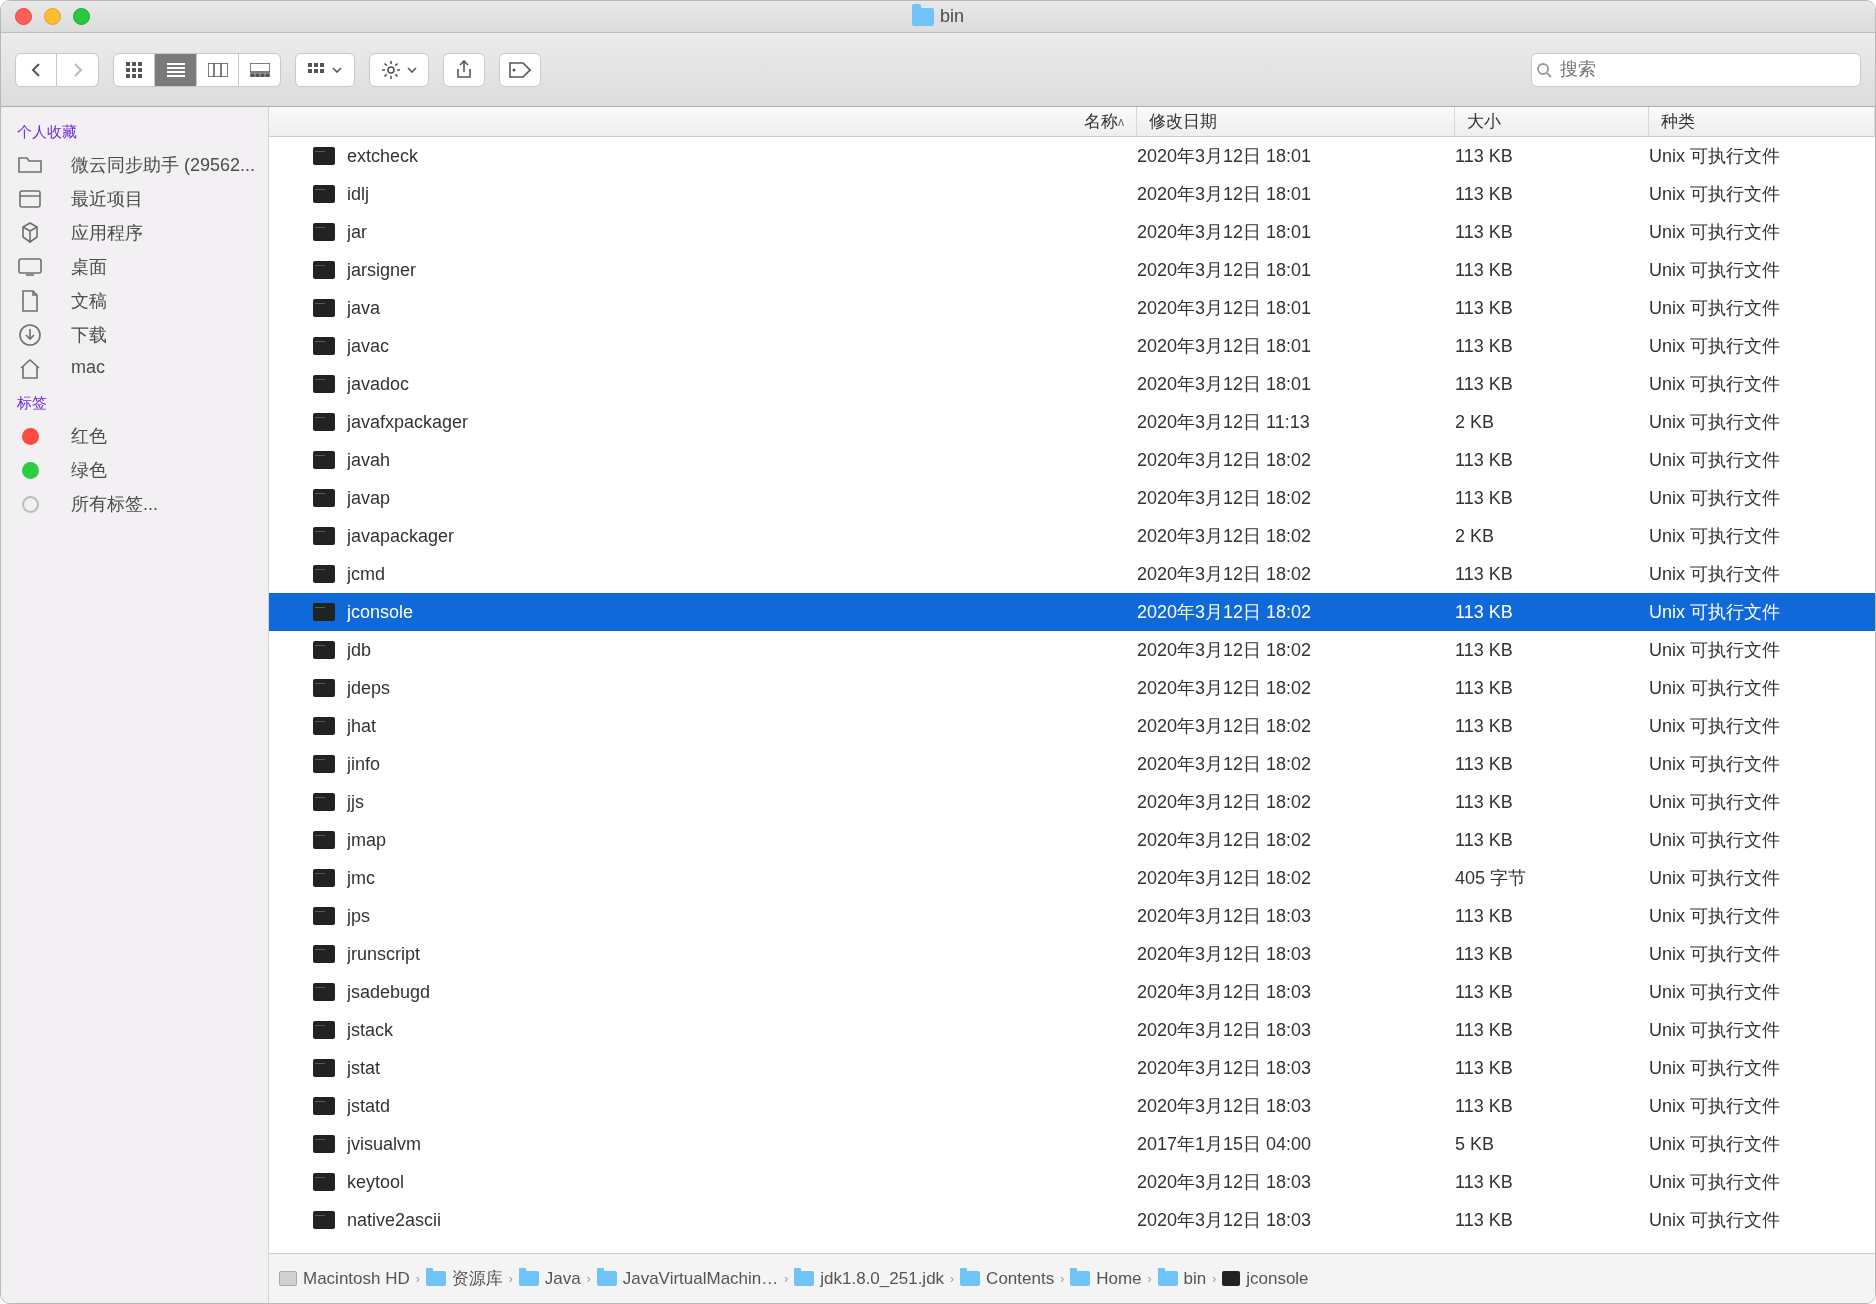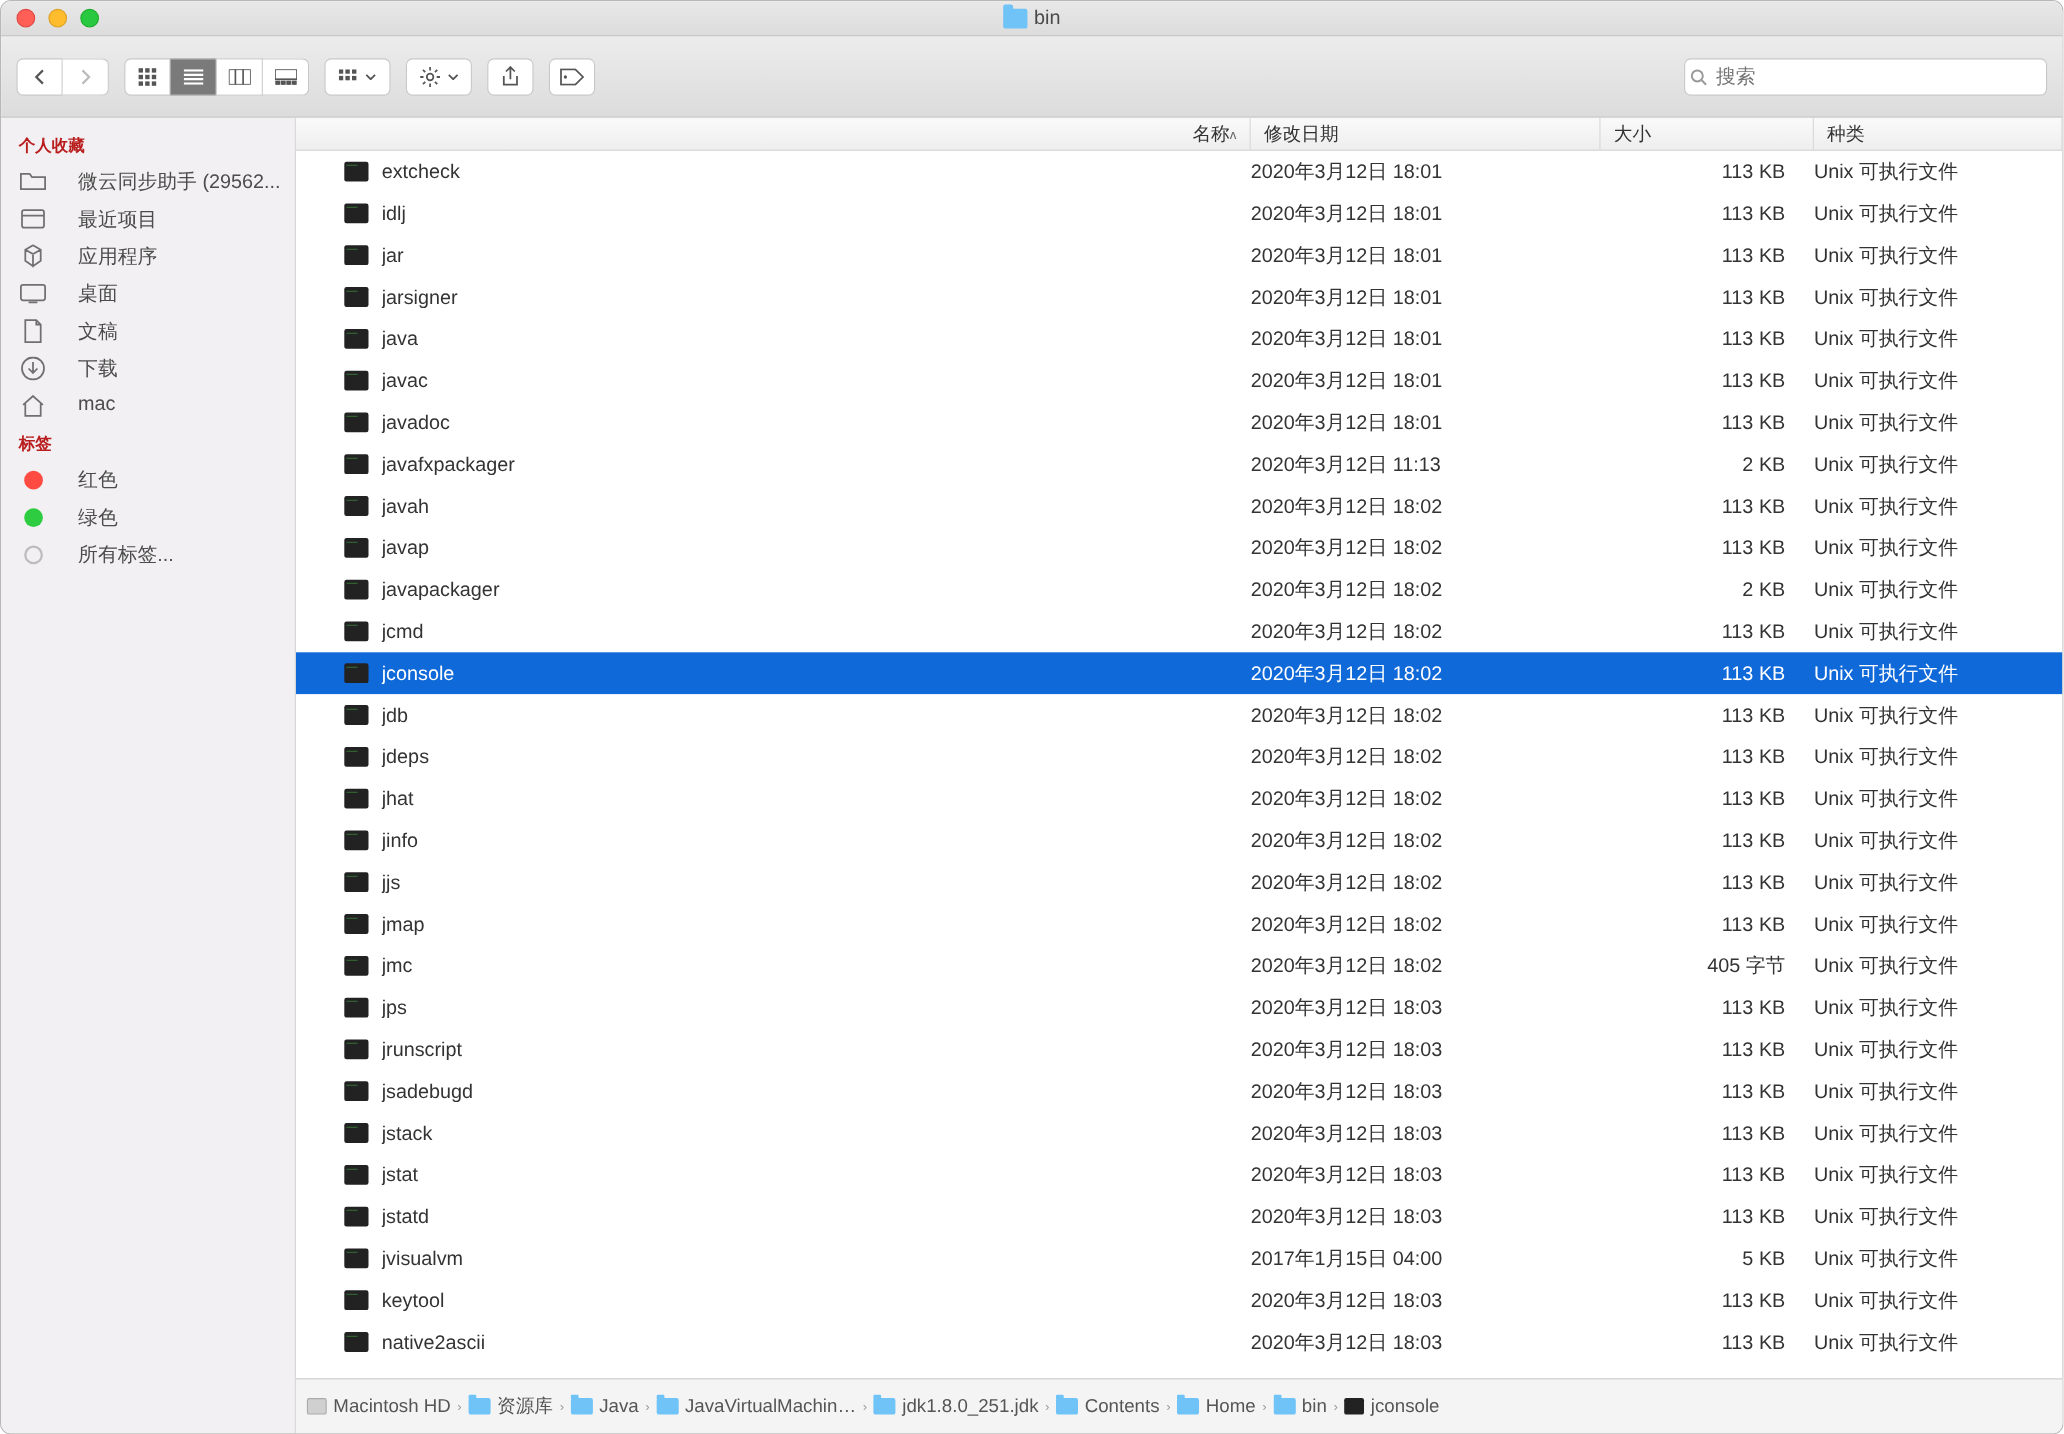--- a/index.html
+++ b/index.html
@@ -49,21 +49,21 @@
 .w56 { width:60px; }
 .spacer { flex:1; }
 .search {
   width: 330px; height:34px; background:#fff; border:1px solid #c8c8c8; border-radius:6px;
   display:flex; align-items:center; padding:0 4px; gap:8px; color:#999;
 }
 .search input { border:none; outline:none; flex:1; font-size:18px; background:transparent; }
 
 .body { flex:1; display:flex; min-height:0; }
 .sidebar { width: 268px; background:#f2f0f2; border-right:1px solid #d4d4d4; padding: 8px 0; overflow-y:auto; font-size:18px; color:#4c4c4c; }
-.sb-heading { font-size:15px; color:#b91c1c; padding: 8px 16px 6px; font-weight:700; }
+.sb-heading { font-size:15px; color:#6d28d9; padding: 8px 16px 6px; font-weight:400; }
 .sb-item { display:flex; align-items:flex-start; gap:28px; padding:5px 16px; cursor:default; white-space:nowrap; overflow:hidden; text-overflow:ellipsis; }
 .sb-icon { width:26px; height:24px; flex-shrink:0; display:flex; align-items:center; justify-content:center; color:#707070; }
 .tag-dot { width:17px; height:17px; border-radius:50%; }
 .tag-red { background:#ff4b42; }
 .tag-green { background:#2ecc40; }
 .tag-grey { border:2px solid #bcbcbc; }
 
 .main { flex:1; display:flex; flex-direction:column; min-width:0; }
 .cols {
   height:30px; background:linear-gradient(#fafafa,#eee); border-bottom:1px solid #ccc;
@@ -77,21 +77,21 @@
 .sort-caret { font-size:12px; color:#666; }
 
 .rows { flex:1; overflow-y:auto; font-size:18px; }
 .row { display:flex; align-items:center; height:38px; padding-left:44px; }
 .row.selected { background:#1069d8; color:#fff; }
 .file-icon { width:22px; height:18px; background:#222; border-radius:2px; margin-right:12px; flex-shrink:0; position:relative; }
 .file-icon:after { content:"―"; position:absolute; color:#3a8b3a; font-size:10px; left:2px; top:-2px; }
 .row.selected .file-icon { background:#222; }
 .c-name { flex:1; overflow:hidden; text-overflow:ellipsis; white-space:nowrap; }
 .c-date { width:318px; padding-right:20px; }
-.c-size { width:194px; text-align:right; padding-right:26px; }
+.c-size { width:194px; padding-right:26px; }
 .c-kind { width:226px; padding-right:8px; }
 
 .pathbar {
   height:50px; border-top:1px solid #ccc; background:#f4f4f4;
   display:flex; align-items:center; font-size:17px; color:#555; padding:0 10px; gap:6px; overflow:hidden;
 }
 .pathbar .crumb { display:flex; align-items:center; gap:6px; white-space:nowrap; }
 .pathbar .sep { color:#999; font-size:12px; }
 .mini-folder { width:20px; height:15px; background:#6fc3f7; border-radius:2px; position:relative; }
 .mini-folder:before { content:""; position:absolute; top:-3px; left:0; width:7px; height:4px; background:#6fc3f7; border-radius:1px 1px 0 0; }

